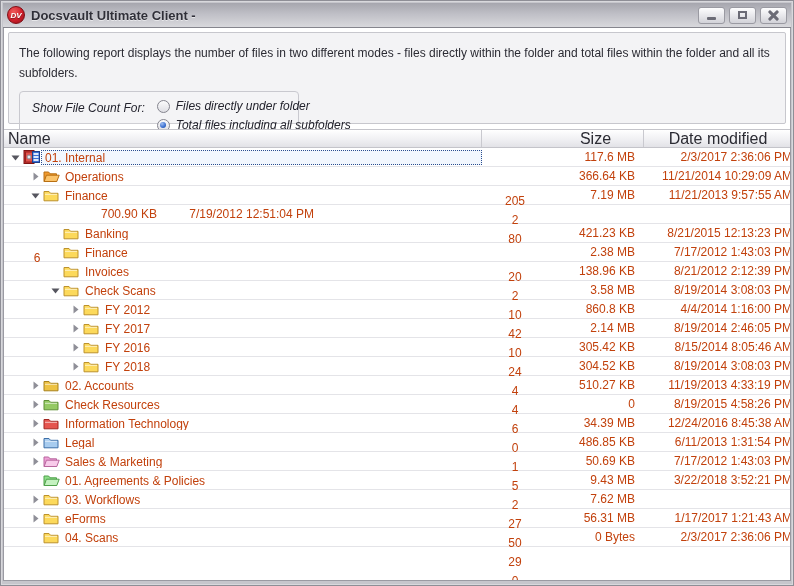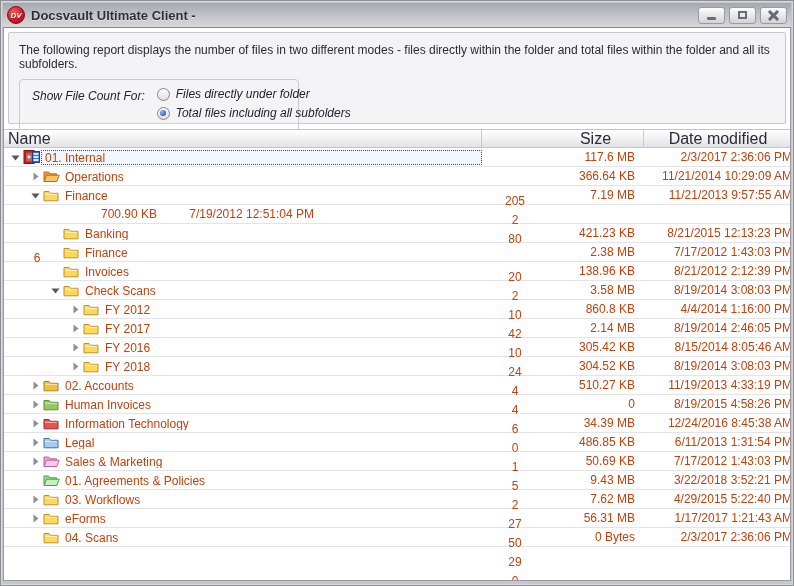--- a/index.html
+++ b/index.html
@@ -58,21 +58,21 @@
     border:1px solid #9a9aa2;border-top:none;
     display:flex;flex-direction:column;
   }
   .report-panel{
     background:#f3f3f5;
     border:1px solid #c7c7cd;border-radius:2px;
     margin:4px 4px 2px 4px;
     padding:10px 10px 8px 10px;
     height:92px;flex:0 0 auto;
   }
-  .report-desc{font-size:12px;color:#2b2b33;margin:0 0 8px 0;line-height:14px;}
+  .report-desc{font-size:12px;color:#2b2b33;margin:0 0 8px 0;line-height:20px;}
   .groupbox{
     width:280px;border:1px solid #c9c9cf;border-radius:4px;
     padding:7px 10px 23px 12px;
     display:flex;align-items:flex-start;
     background:rgba(255,255,255,.15);
   }
   .groupbox-label{font-size:12px;font-style:italic;color:#23232d;padding-top:2px;margin-right:12px;white-space:nowrap;}
   .radio-col{display:flex;flex-direction:column;gap:5px;}
   .radio-row{display:flex;align-items:center;gap:6px;cursor:default;}
   .radio-circle{
@@ -440,21 +440,21 @@
                   <polygon points="2.5,0.5 7.5,4.5 2.5,8.5" fill="#8f8f98"></polygon>
                 </svg>
               </div>
               <div class="tree-icon">
                 <svg width="16" height="14" viewBox="0 0 16 14">
                   <path d="M1 3.5 L6 3.5 L7.6 5.3 L15 5.3 L15 12.8 L1 12.8 Z" fill="#94C963" stroke="#5E8F35" stroke-width="1"></path>
                   <path d="M2 6.3 L14 6.3" stroke="#ffffff" stroke-opacity="0.65" stroke-width="1"></path>
                 </svg>
               </div>
               <div class="row-label-wrap">
-                <span class="row-label">Human Invoices</span>
+                <span class="row-label">Check Resources</span>
               </div>
             </div>
             <div class="tcell files col-files">0</div>
             <div class="tcell size col-size">0</div>
             <div class="tcell date col-date">8/19/2015 4:58:26 PM</div>
           </div>
           <div class="trow">
             <div class="tcell name col-name">
               <div class="indent" style="width: 20px;"></div>
               <div class="arrow-slot">
@@ -551,21 +551,20 @@
                   <path d="M1 3.5 L6 3.5 L7.6 5.3 L15 5.3 L15 12.8 L1 12.8 Z" fill="#FCD95B" stroke="#BD922C" stroke-width="1"></path>
                   <path d="M2 6.3 L14 6.3" stroke="#ffffff" stroke-opacity="0.65" stroke-width="1"></path>
                 </svg>
               </div>
               <div class="row-label-wrap">
                 <span class="row-label">03. Workflows</span>
               </div>
             </div>
             <div class="tcell files col-files">50</div>
             <div class="tcell size col-size">7.62 MB</div>
-            <div class="tcell date col-date">4/29/2015 5:22:40 PM</div>
           </div>
           <div class="trow">
             <div class="tcell name col-name">
               <div class="indent" style="width: 20px;"></div>
               <div class="arrow-slot">
                 <svg width="9" height="9" viewBox="0 0 9 9">
                   <polygon points="2.5,0.5 7.5,4.5 2.5,8.5" fill="#8f8f98"></polygon>
                 </svg>
               </div>
               <div class="tree-icon">

